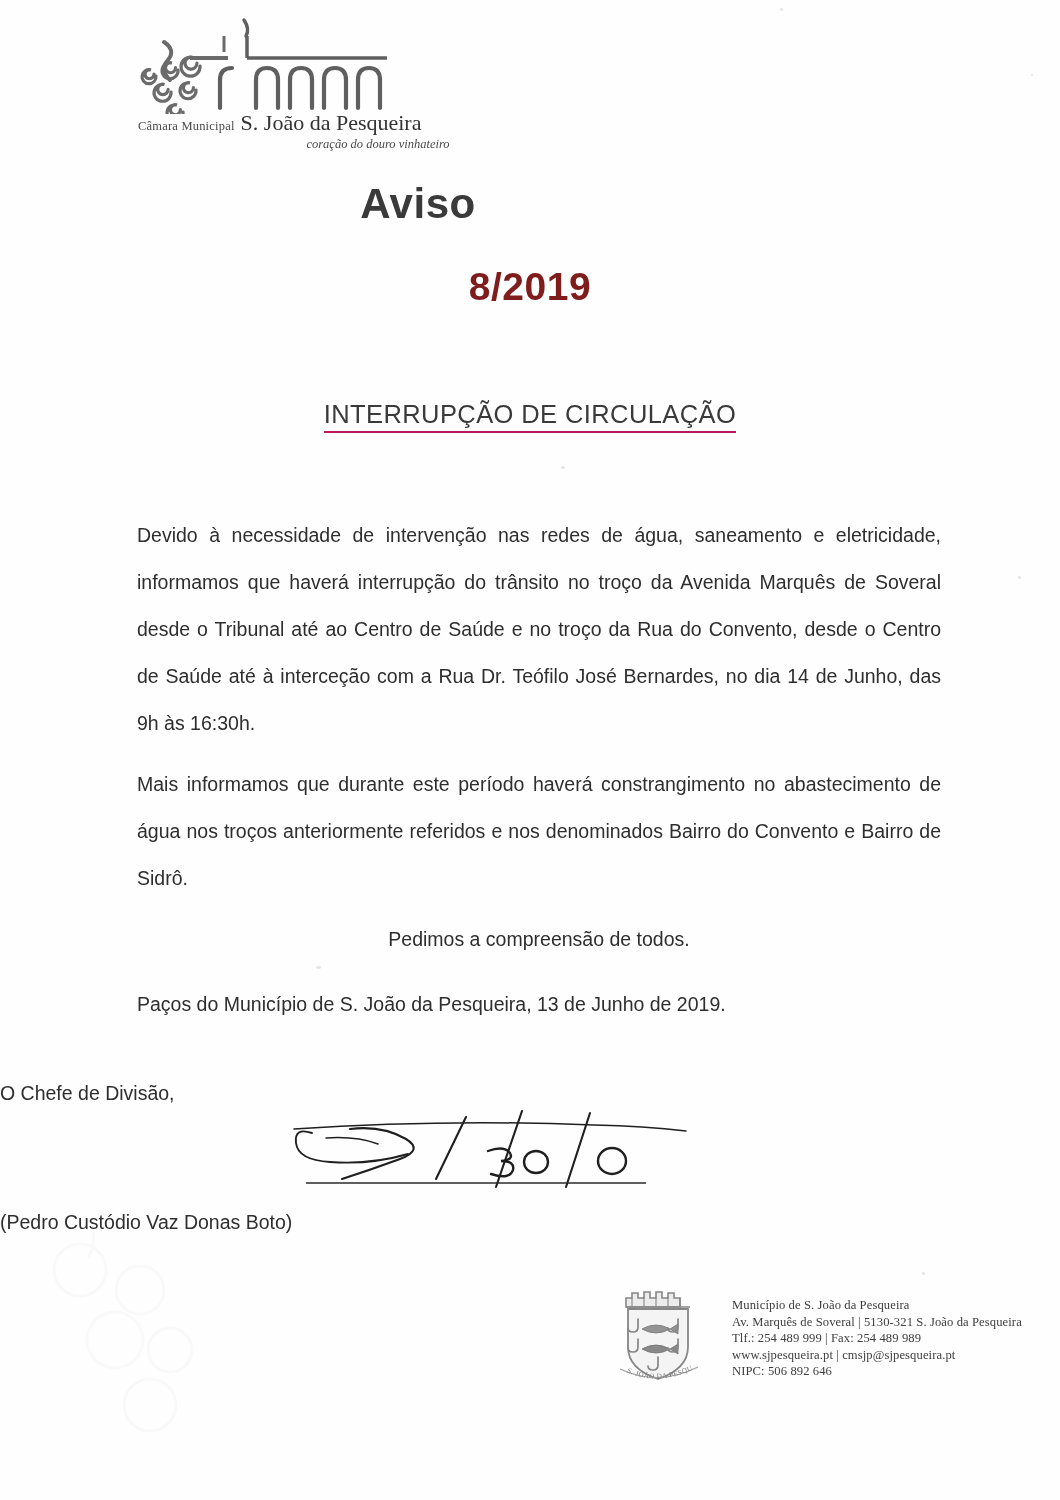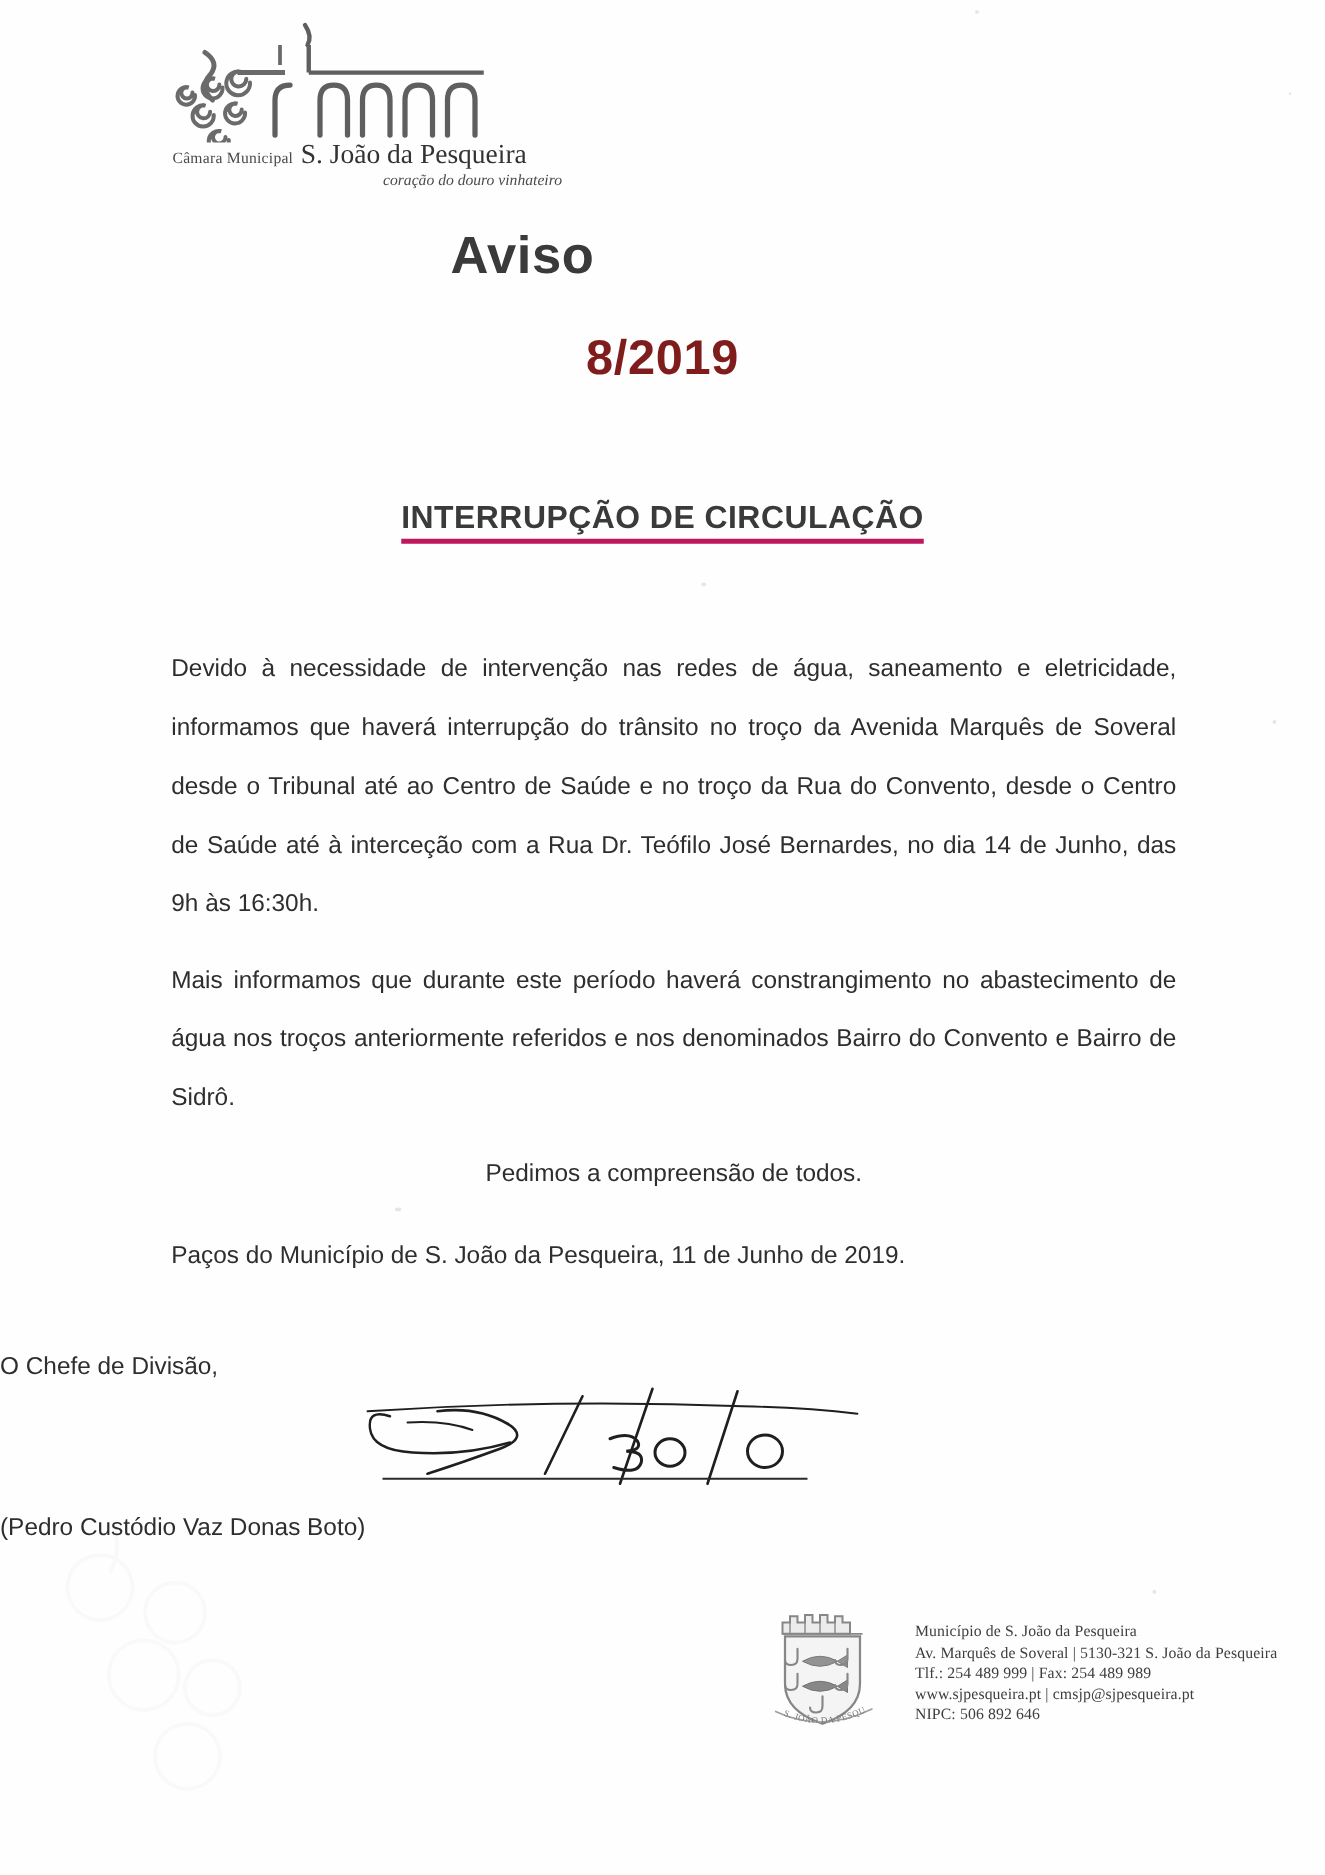--- a/index.html
+++ b/index.html
@@ -106,23 +106,23 @@
   }
   .doc-subject {
     position: absolute;
     top: 400px;
     left: 0;
     width: 1060px;
     text-align: center;
   }
   .doc-subject span {
     font-size: 25.5px;
-    font-weight: bold;
+    font-weight: normal;
     color: #3a3a3a;
-    border-bottom: 4px solid #be185d;
+    border-bottom: 2px solid #be185d;
     padding-bottom: 3px;
     letter-spacing: 0.4px;
     text-align: right;
   }
 
   
   .body-area {
     position: absolute;
     left: 137px;
     top: 512px;
@@ -270,21 +270,21 @@
   <div class="doc-subject">
     <span>INTERRUPÇÃO DE CIRCULAÇÃO</span>
   </div>
 
   <div class="body-area">
     <p class="para last-line-natural">Devido à necessidade de intervenção nas redes de água, saneamento e eletricidade, informamos que haverá interrupção do trânsito no troço da Avenida Marquês de Soveral desde o Tribunal até ao Centro de Saúde e no troço da Rua do Convento, desde o Centro de Saúde até à interceção com a Rua Dr. Teófilo José Bernardes, no dia 14 de Junho, das 9h às 16:30h.</p>
     <p class="para last-line-natural">Mais informamos que durante este período haverá constrangimento no abastecimento de água nos troços anteriormente referidos e nos denominados Bairro do Convento e Bairro de Sidrô.</p>
     <p class="para-plain">Pedimos a compreensão de todos.</p>
   </div>
 
-  <div class="closing-place">Paços do Município de S. João da Pesqueira, 11 de Junho de 2019.</div>
+  <div class="closing-place">Paços do Município de S. João da Pesqueira, 13 de Junho de 2019.</div>
 
   <div class="sign-block">
     <div class="sign-role">O Chefe de Divisão,</div>
     <div class="sign-canvas">
       <svg viewBox="0 0 400 86" width="400" height="86" aria-hidden="true">
         <g fill="none" stroke="#1f1f1f" stroke-linecap="round">
 
           <path d="M22 28 q-18 -6 -16 10 q2 17 34 19 q40 3 78 -8" stroke-width="1.9"></path>
           <path d="M60 24 q32 -4 56 10 q18 11 -6 20 q-30 11 -58 20" stroke-width="2.1"></path>
           <path d="M36 33 q30 -2 52 6" stroke-width="1.5"></path>

